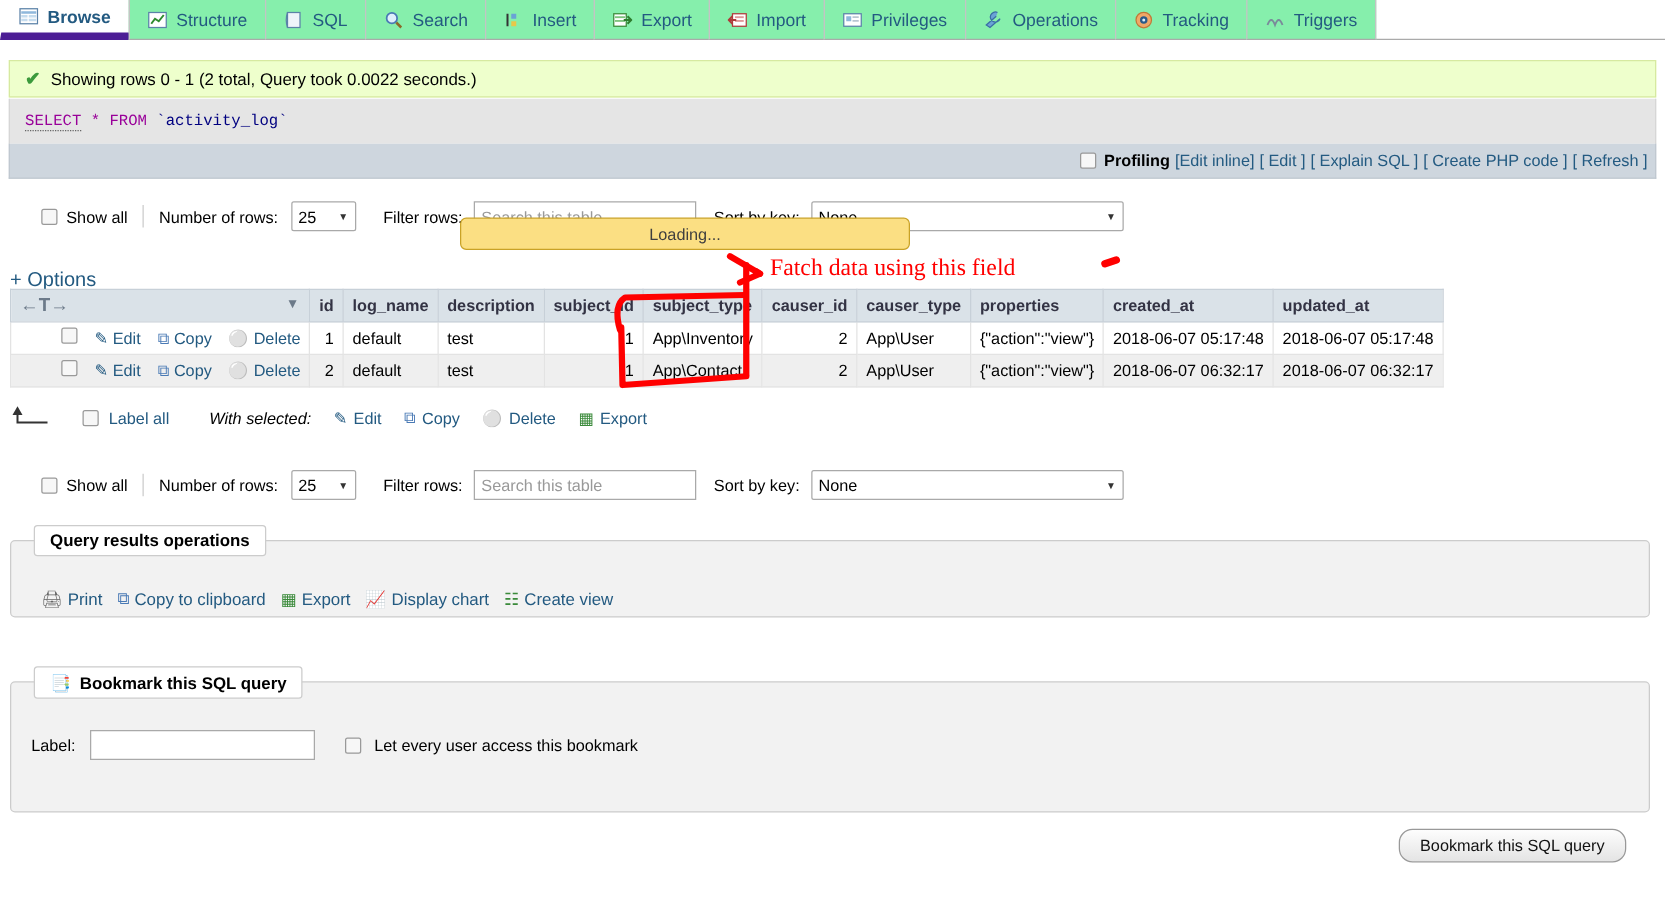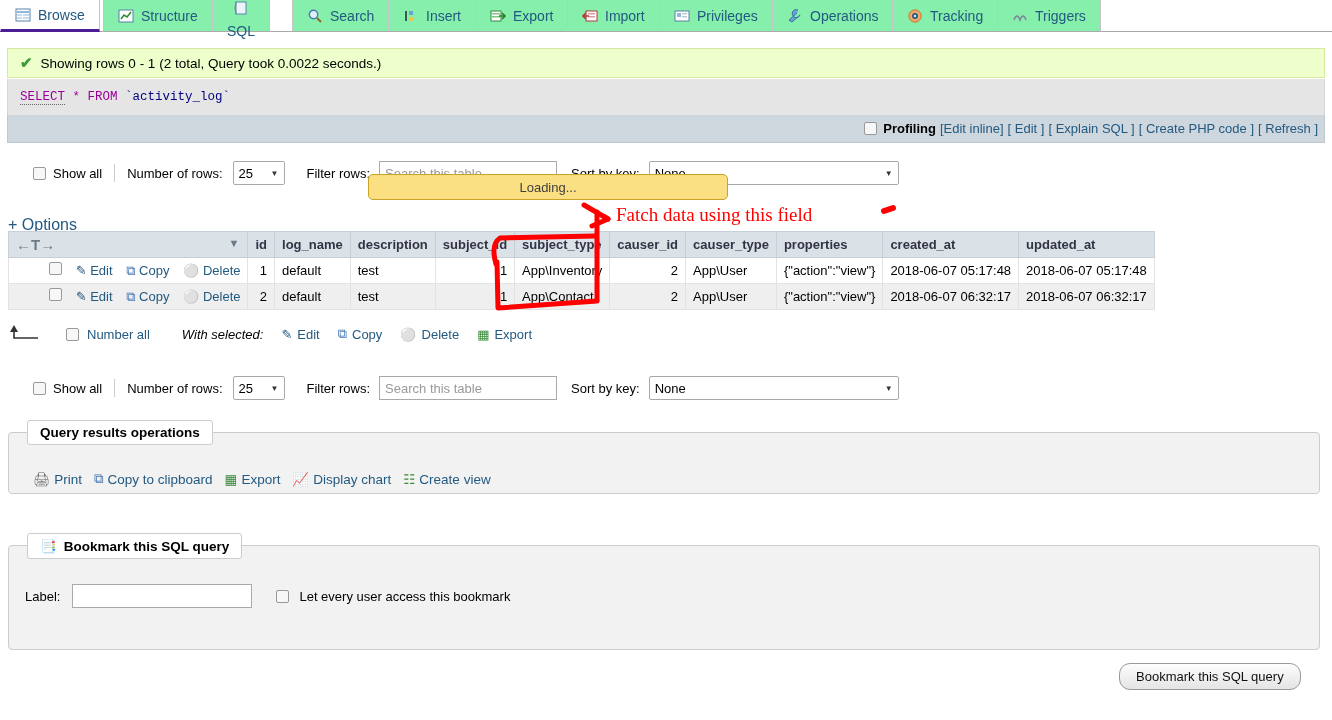--- a/index.html
+++ b/index.html
@@ -27,23 +27,23 @@
     color: #235a81;
     background: #86efac;
     border-left: 1px solid #c4c4c4;
     border-right: 1px solid #c4c4c4;
     border-bottom: 1px solid #aaaaaa;
     cursor: pointer;
     white-space: nowrap;
   }
   .tab.active {
     background: #ffffff;
-    border-bottom: 3px solid #4c1d95;
+    border-bottom: 6px solid #4c1d95;
     border-left: 1px solid #ffffff;
-    font-weight: normal;
+    font-weight: bold;
     text-align: right;
   }
   .tab .ico { width: 16px; height: 16px; display: inline-block; flex: 0 0 16px; }
 
   
   #success {
     position: absolute; left: 7px; top: 48px; width: 1318px; height: 30px;
     background: #eeffcc;
     border: 1px solid #d6e9a0;
     display: flex; align-items: center;
@@ -215,21 +215,21 @@
         </svg></span>
       <span>Browse</span>
     </div>
     <div class="tab" style="left: 103px;">
       <span class="ico"><svg width="16" height="16" viewBox="0 0 16 16">
           <rect x="1" y="2" width="14" height="12" fill="#fff" stroke="#5b82a8"></rect>
           <polyline points="3,11 6,7 9,9 13,4" stroke="#2e8b2e" stroke-width="1.6" fill="none"></polyline>
         </svg></span>
       <span>Structure</span>
     </div>
-    <div class="tab" style="left: 212px; flex-direction: column;">
+    <div class="tab" style="left: 212px;">
       <span class="ico"><svg width="16" height="16" viewBox="0 0 16 16">
           <rect x="3" y="2" width="10" height="12" fill="#eef4fa" stroke="#5b82a8"></rect>
           <path d="M3 2 Q1 8 3 14" stroke="#5b82a8" fill="none"></path>
         </svg></span>
       <span>SQL</span>
     </div>
     <div class="tab" style="left: 292px;">
       <span class="ico"><svg width="16" height="16" viewBox="0 0 16 16">
           <circle cx="6.5" cy="6.5" r="4.2" fill="#dff0fb" stroke="#4a7ab5" stroke-width="1.4"></circle>
           <path d="M10 10 L14 14" stroke="#8a6a2a" stroke-width="2"></path>
@@ -407,21 +407,21 @@
     </tr>
   </tbody>
 </table>
 
 <div id="withsel">
   <svg width="34" height="22">
     <path d="M6 4 L6 15 L30 15" stroke="#333" stroke-width="1.6" fill="none"></path>
     <path d="M6 2 L2 9 L10 9 Z" fill="#333"></path>
   </svg>
   <span class="cb" style="margin-left:24px; width:13px; height:13px; border:1px solid #999; background:#f7f7f7; border-radius:2px; display:inline-block;"></span>
-  <span style="margin-left:8px; color:#235a81;">Number all</span>
+  <span style="margin-left:8px; color:#235a81;">Label all</span>
   <span style="margin-left:32px; font-style:italic;">With selected:</span>
   <span class="item" style="margin-left:18px;">
     <span>✎</span>
     <span>Edit</span>
   </span>
   <span class="item" style="margin-left:18px;">
     <span style="color:#4a7ab5;">⧉</span>
     <span>Copy</span>
   </span>
   <span class="item" style="margin-left:18px;">

